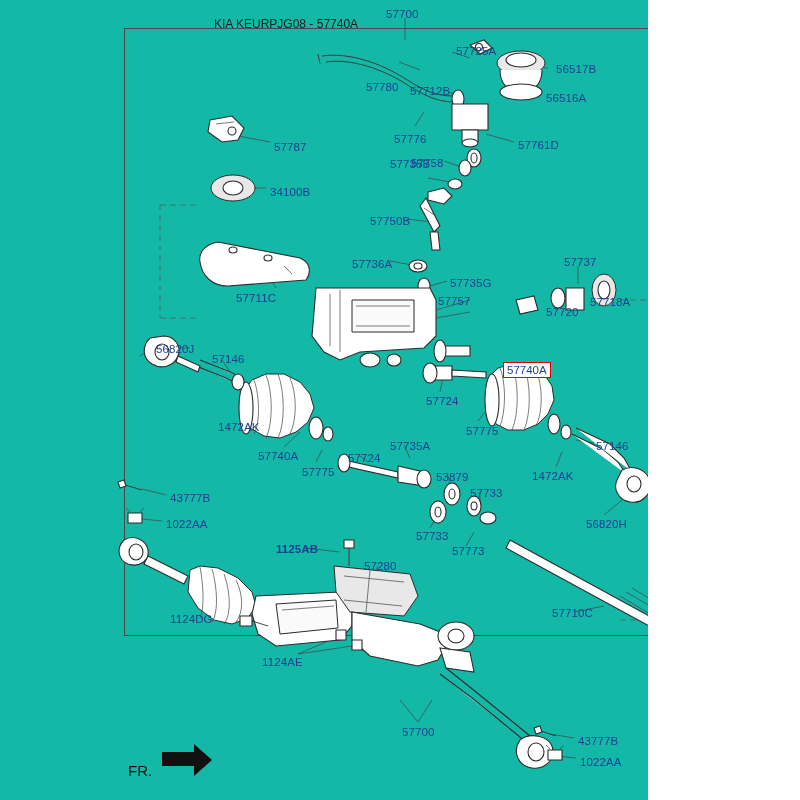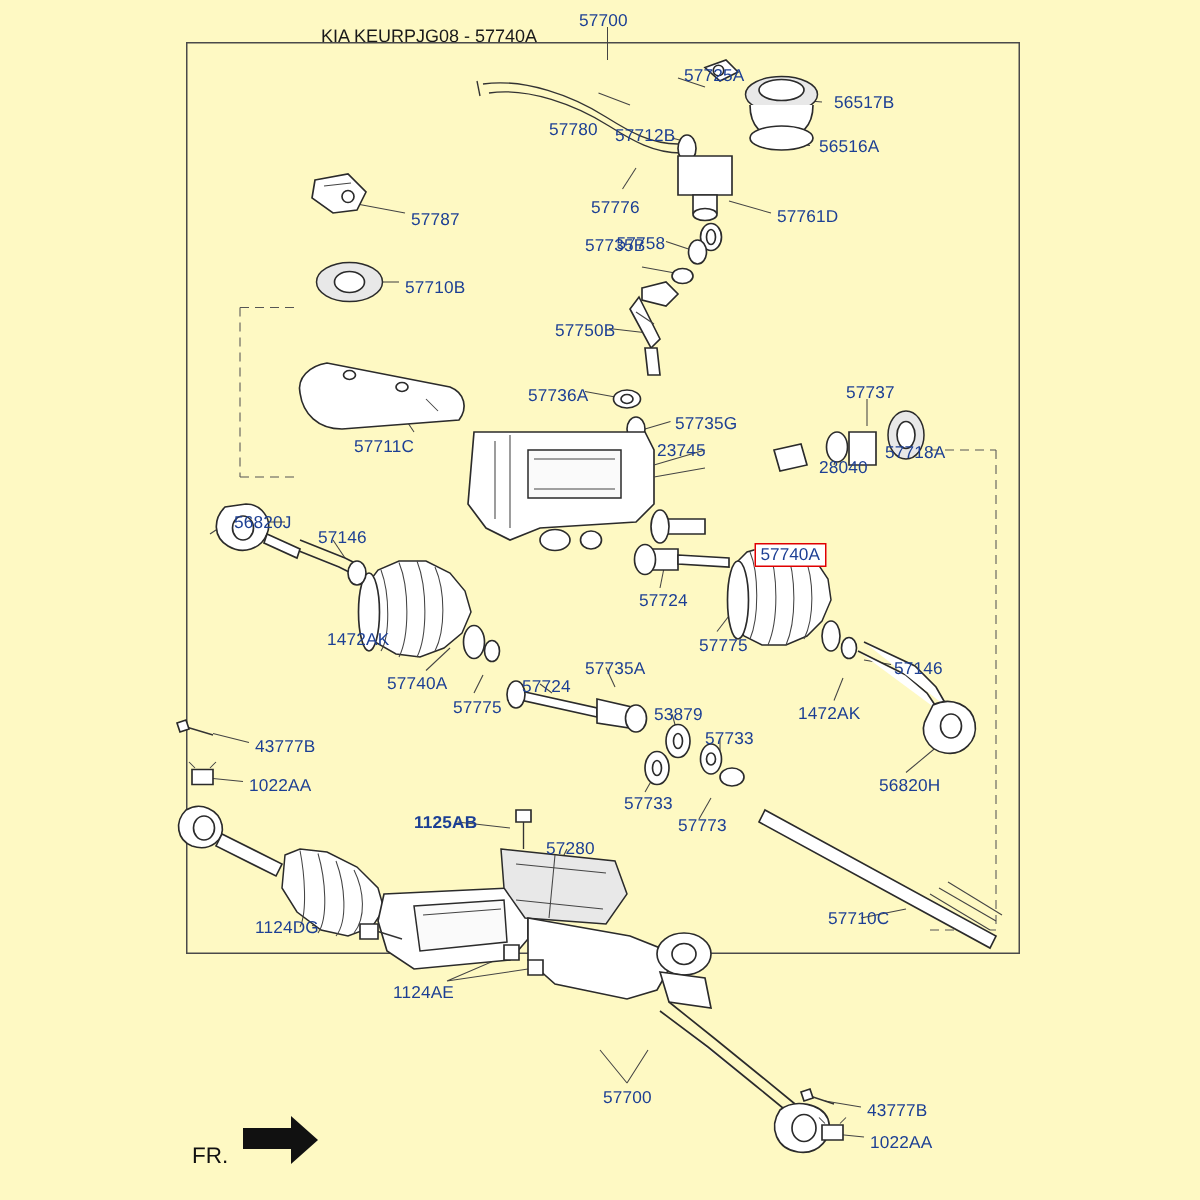--- a/index.html
+++ b/index.html
@@ -2,23 +2,23 @@
 <html><head>
 <meta charset="utf-8">
 <style>
   html, body {
     margin: 0;
     padding: 0;
     background: #ffffff;
   }
   #stage {
     position: relative;
-    width: 800px;
+    width: 648px;
     height: 800px;
-    background: #fef9c3;
+    background: #14b8a6;
     font-family: "Liberation Sans", sans-serif;
     overflow: hidden;
   }
   .title {
     position: absolute;
     left: 214px;
     top: 17px;
     font-size: 12px;
     color: #1a1a1a;
     white-space: nowrap;
@@ -312,29 +312,29 @@
   <div class="lbl" style="left:366px; top:53px;margin-top:28px;">57780</div>
   <div class="lbl" style="left:416px; top:45px;margin-left:40px;">57725A</div>
   <div class="lbl" style="left:556px; top:63px;">56517B</div>
   <div class="lbl" style="left:410px; top:85px;">57712B</div>
   <div class="lbl" style="left:546px; top:92px;">56516A</div>
   <div class="lbl" style="left:394px; top:133px;">57776</div>
   <div class="lbl" style="left:518px; top:139px;">57761D</div>
   <div class="lbl" style="left:274px; top:141px;">57787</div>
   <div class="lbl" style="left:411px; top:157px;">57758</div>
   <div class="lbl" style="left:390px; top:158px;">57735B</div>
-  <div class="lbl" style="left:270px; top:186px;">57710B</div>
+  <div class="lbl" style="left:270px; top:186px;">34100B</div>
   <div class="lbl" style="left:370px; top:215px;">57750B</div>
   <div class="lbl" style="left:352px; top:258px;">57736A</div>
   <div class="lbl" style="left:564px; top:256px;">57737</div>
   <div class="lbl" style="left:450px; top:277px;">57735G</div>
   <div class="lbl" style="left:236px; top:292px;">57711C</div>
-  <div class="lbl" style="left:438px; top:295px;">23745</div>
+  <div class="lbl" style="left:438px; top:295px;">57757</div>
   <div class="lbl" style="left:590px; top:296px;">57718A</div>
-  <div class="lbl" style="left:546px; top:306px;">28040</div>
+  <div class="lbl" style="left:546px; top:306px;">57720</div>
   <div class="lbl" style="left:156px; top:343px;">56820J</div>
   <div class="lbl" style="left:212px; top:353px;">57146</div>
   <div class="lbl" style="left:426px; top:395px;">57724</div>
   <div class="lbl" style="left:218px; top:421px;">1472AK</div>
   <div class="lbl" style="left:466px; top:425px;">57775</div>
   <div class="lbl" style="left:596px; top:440px;">57146</div>
   <div class="lbl" style="left:258px; top:450px;">57740A</div>
   <div class="lbl" style="left:348px; top:452px;">57724</div>
   <div class="lbl" style="left:390px; top:440px;">57735A</div>
   <div class="lbl" style="left:302px; top:466px;">57775</div>

